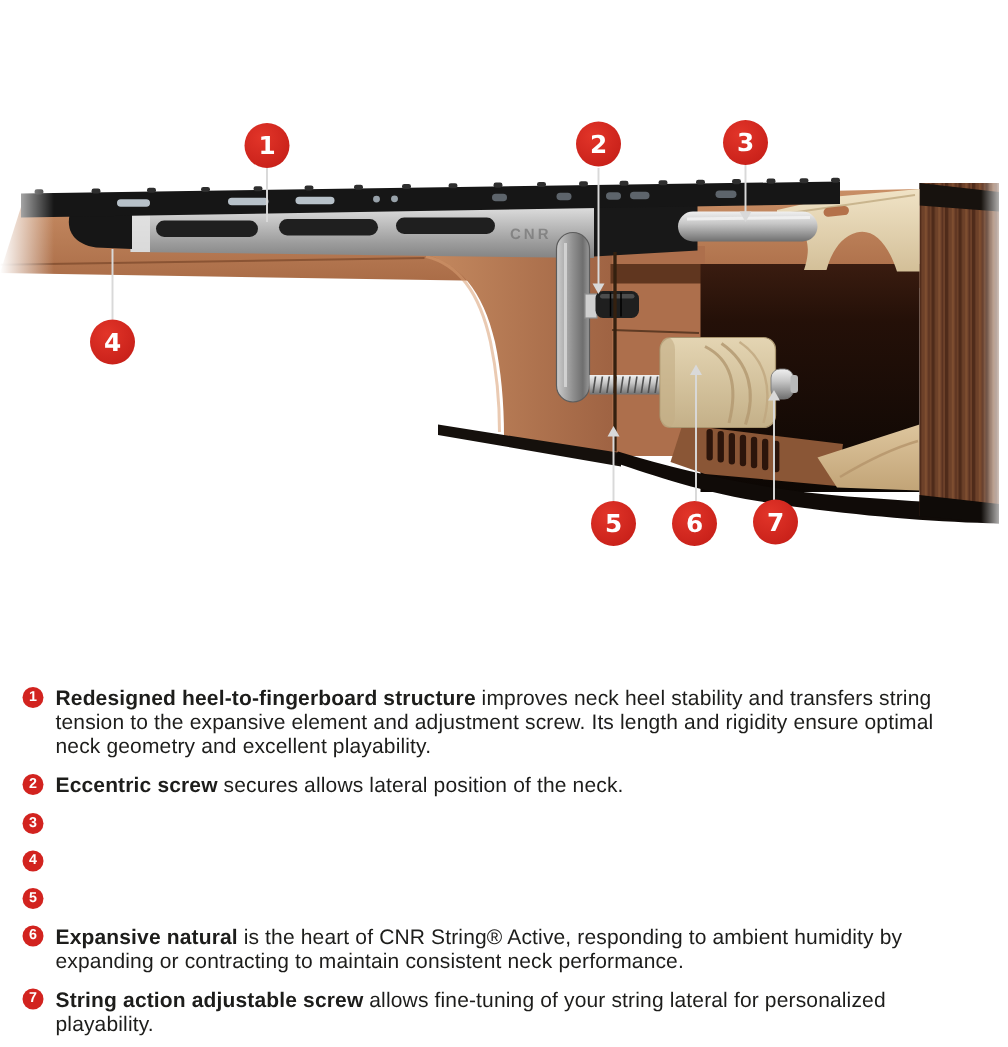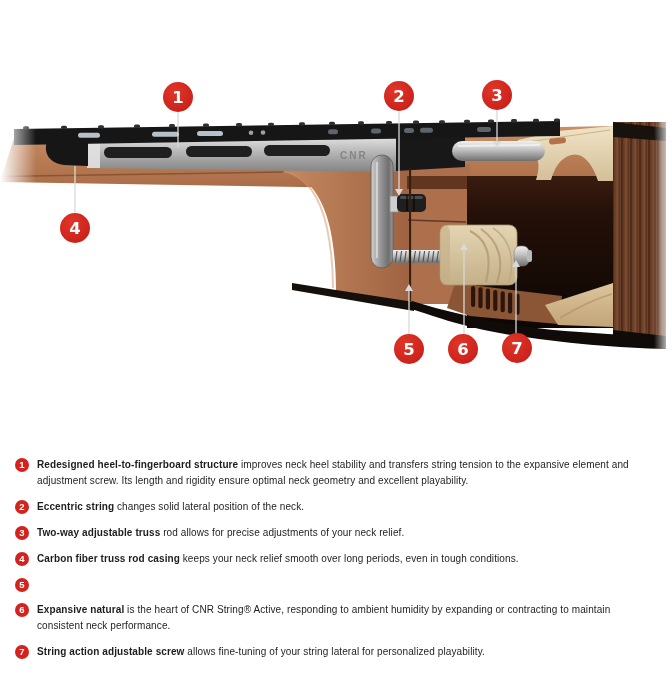--- a/index.html
+++ b/index.html
@@ -4,21 +4,21 @@
 <style>
   html,body{margin:0;padding:0;background:#ffffff;}
   body{width:672px;height:698px;overflow:hidden;font-family:"Liberation Sans","DejaVu Sans",sans-serif;color:#1d1d1b;}
   .page{width:672px;height:698px;position:relative;background:#fff;}
   .diagram-wrap{width:672px;height:440px;position:relative;}
   svg{display:block;}
   .legend{padding:17px 14px 0 15px;}
   .legend-item{display:flex;align-items:flex-start;margin-bottom:10px;}
   .bullet{flex:0 0 auto;width:14px;height:14px;border-radius:50%;background:#d2231f;color:#fff;
           font-size:9.5px;font-weight:bold;line-height:14px;text-align:center;margin-top:1px;}
-  .legend-text{margin-left:8px;max-width:618px;font-size:10px;line-height:16px;letter-spacing:.1px;}
+  .legend-text{margin-left:8px;max-width:618px;font-size:14px;line-height:16px;letter-spacing:.1px;}
   .term{font-weight:bold;margin-right:.28em;}
   .desc2{display:block;}
   .callout-num{font:bold 16.5px "DejaVu Sans","Liberation Sans",sans-serif;fill:#ffffff;}
   .engrave{font:bold 10px "Liberation Sans",sans-serif;fill:#777;opacity:.75;letter-spacing:2px;}
 </style>
 </head>
 <body>
 
 <div class="page">
 
@@ -282,39 +282,31 @@
       <span class="bullet">1</span>
       <div class="legend-text">
         <span class="term">Redesigned heel-to-fingerboard structure</span><span class="desc">improves neck heel stability and transfers string tension to the expansive element and adjustment screw. Its length and rigidity ensure optimal neck geometry and excellent playability.</span>
         
       </div>
     </div>
 
     <div class="legend-item">
       <span class="bullet">2</span>
       <div class="legend-text">
-        <span class="term">Eccentric string</span><span class="desc">changes solid lateral position of the neck.</span>
+        <span class="term">Eccentric screw</span><span class="desc">secures allows lateral position of the neck.</span>
         
       </div>
     </div>
 
     <div class="legend-item">
       <span class="bullet">3</span>
-      <div class="legend-text">
-        <span class="term">Two-way adjustable truss</span><span class="desc">rod allows for precise adjustments of your neck relief.</span>
-        
-      </div>
     </div>
 
     <div class="legend-item">
       <span class="bullet">4</span>
-      <div class="legend-text">
-        <span class="term">Carbon fiber truss rod casing</span><span class="desc">keeps your neck relief smooth over long periods, even in tough conditions.</span>
-        
-      </div>
     </div>
 
     <div class="legend-item">
       <span class="bullet">5</span>
     </div>
 
     <div class="legend-item">
       <span class="bullet">6</span>
       <div class="legend-text">
         <span class="term">Expansive natural</span><span class="desc">is the heart of CNR String® Active, responding to ambient humidity by expanding or contracting to maintain consistent neck performance.</span>

